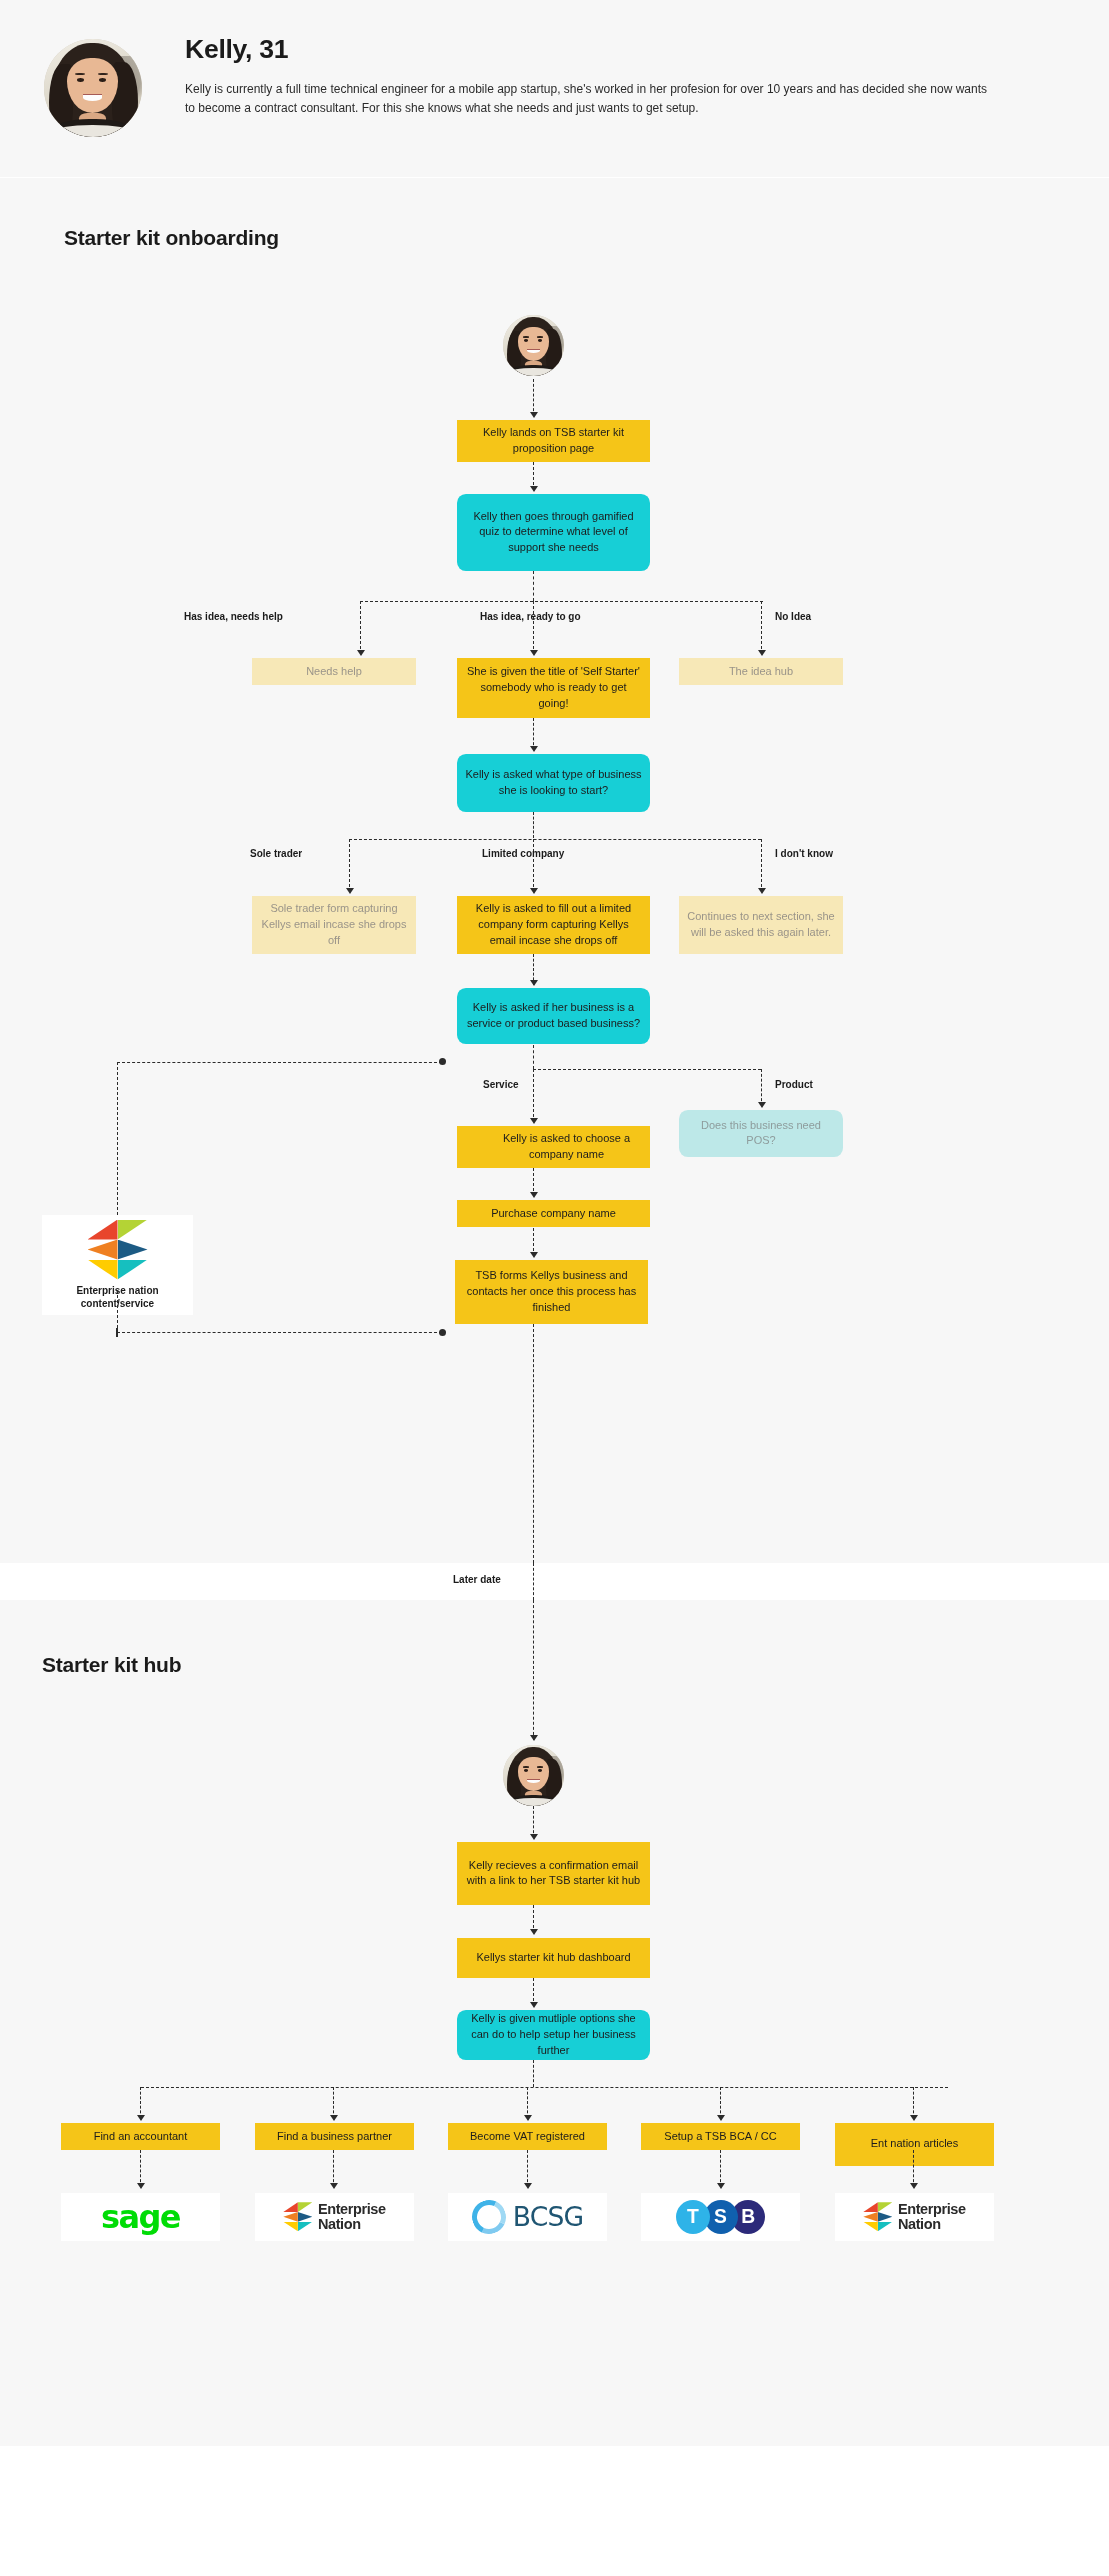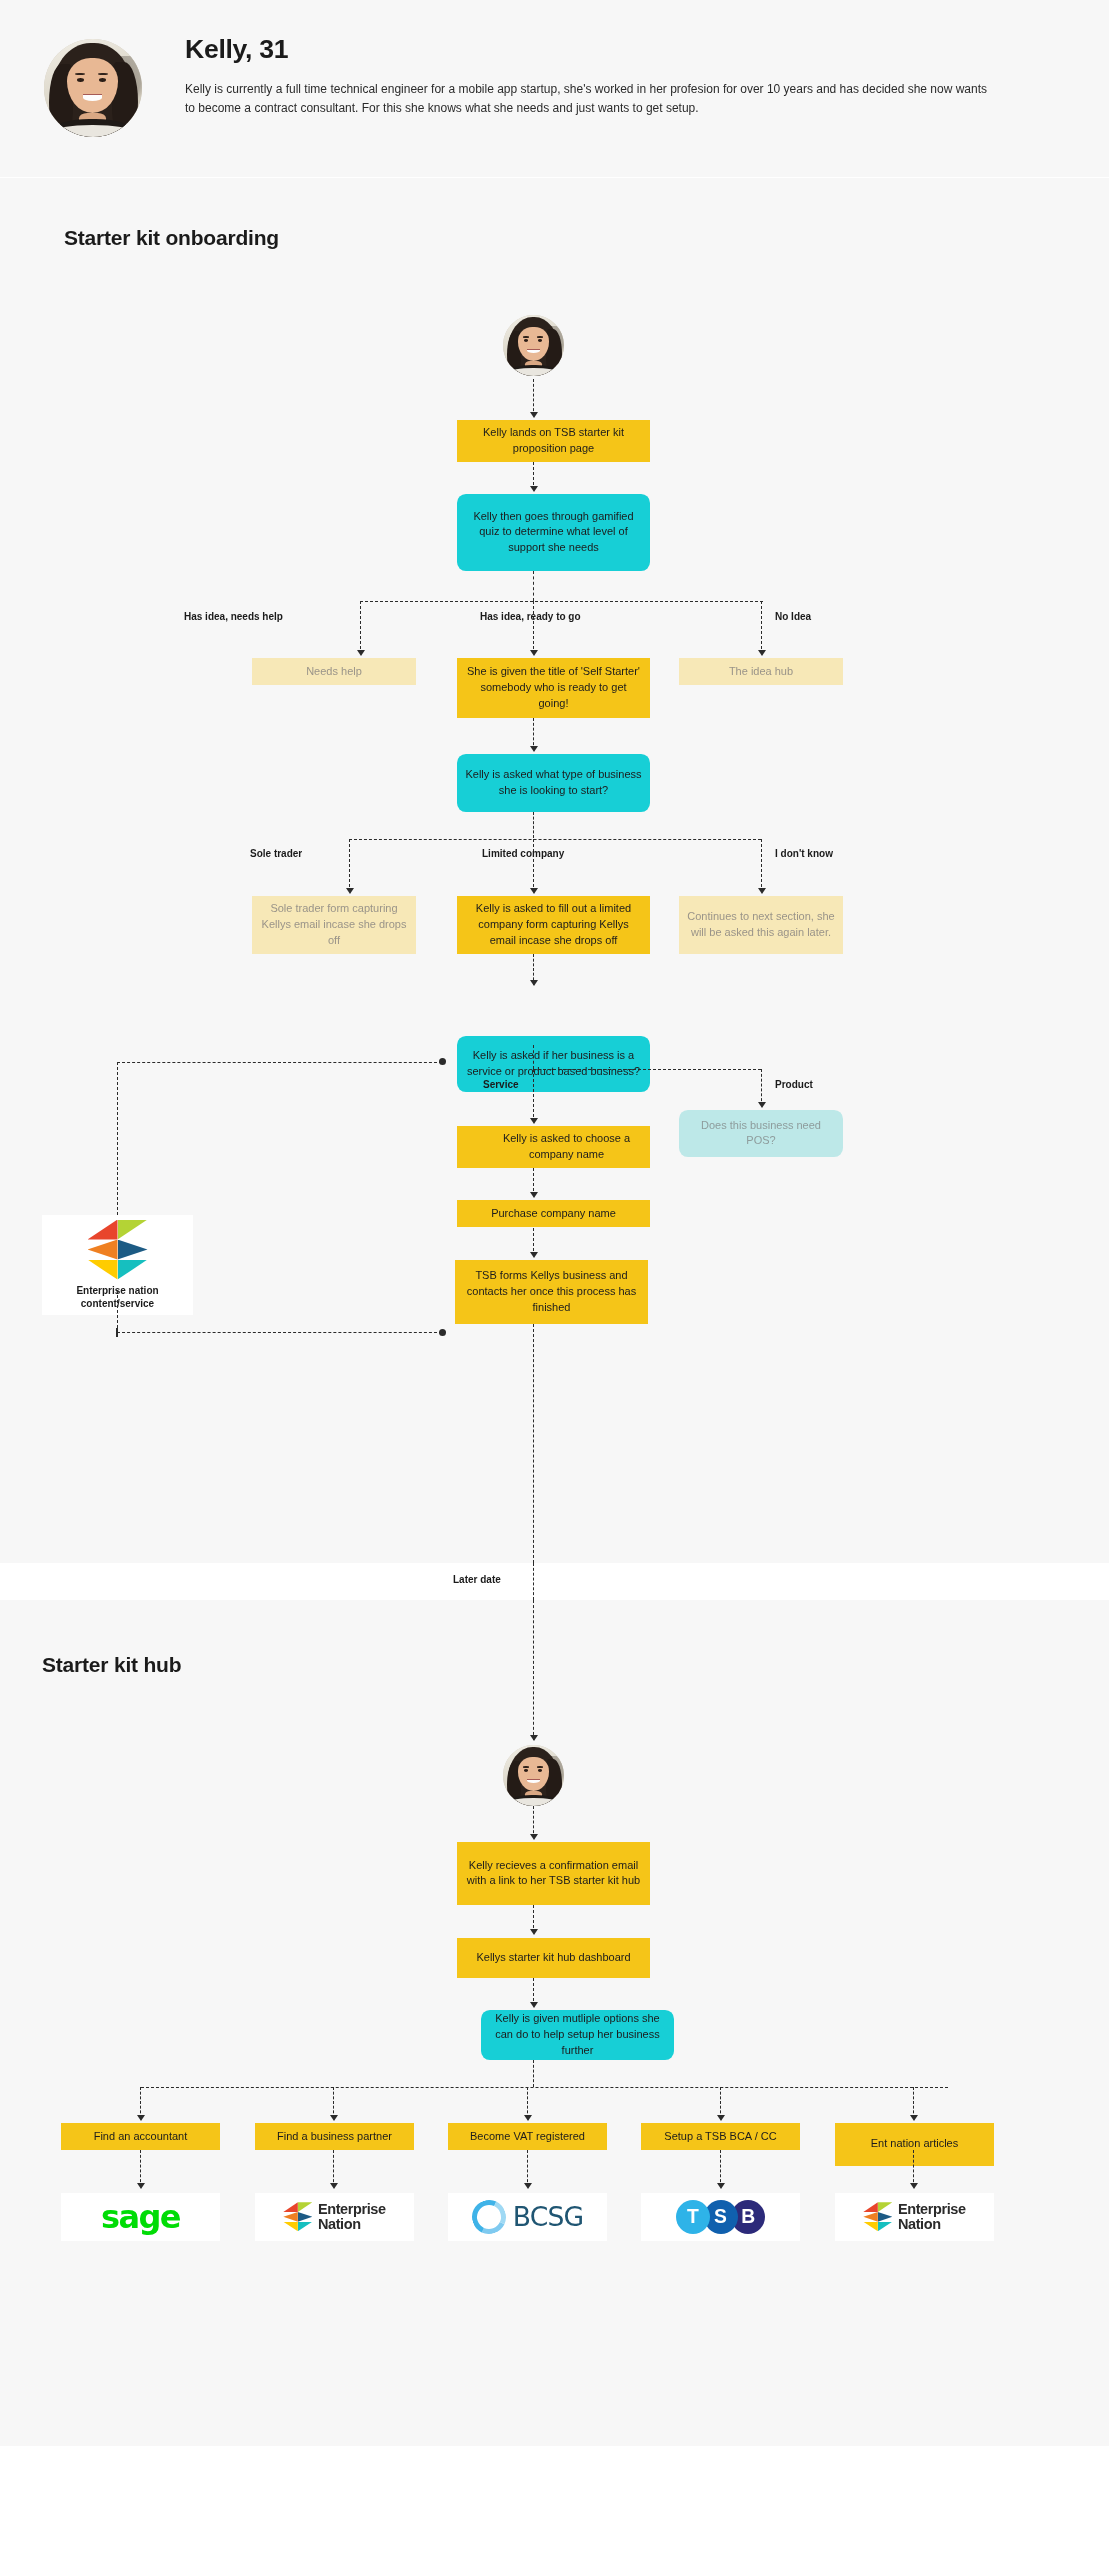--- a/index.html
+++ b/index.html
@@ -241,21 +241,21 @@
       <div style="background:#1d5b84; clip-path:polygon(0 0,100% 50%,0 100%);"></div>
       <div style="background:#ffcc00; clip-path:polygon(0 0,100% 0,100% 100%);"></div>
       <div style="background:#16bfbf; clip-path:polygon(0 0,100% 0,0 100%);"></div>
     </div>
     <div class="en-caption">Enterprise nation content/service</div>
   </div>
 
   <div class="vline" style="left:533px; top:776px; height:31px;"></div>
   <div class="arrow" style="left:530px; top:802px;"></div>
 
-  <div class="node round" style="left:457px; top:858px; width:193px; height:56px;">Kelly is asked if her business is a service or product based business?</div>
+  <div class="node round" style="left:457px; top:810px; width:193px; height:56px;">Kelly is asked if her business is a service or product based business?</div>
 
   <div class="vline" style="left:533px; top:867px; height:24px;"></div>
   <div class="hline" style="left:533px; top:891px; width:228px;"></div>
 
   <div class="vline" style="left:533px; top:891px; height:53px;"></div>
   <div class="arrow" style="left:530px; top:940px;"></div>
 
   <div class="vline" style="left:761px; top:891px; height:37px;"></div>
   <div class="arrow" style="left:758px; top:924px;"></div>
 
@@ -319,21 +319,21 @@
   <div class="node rect" style="left:457px; top:242px; width:193px; height:63px;">Kelly recieves a confirmation email with a link to her TSB starter kit hub</div>
 
   <div class="vline" style="left:533px; top:305px; height:28px;"></div>
   <div class="arrow" style="left:530px; top:329px;"></div>
 
   <div class="node rect" style="left:457px; top:338px; width:193px; height:40px;">Kellys starter kit hub dashboard</div>
 
   <div class="vline" style="left:533px; top:378px; height:28px;"></div>
   <div class="arrow" style="left:530px; top:402px;"></div>
 
-  <div class="node round" style="left:457px; top:410px; width:193px; height:50px;margin-left:24px;">Kelly is given mutliple options she can do to help setup her business further</div>
+  <div class="node round" style="left:457px; top:410px; width:193px; height:50px;">Kelly is given mutliple options she can do to help setup her business further</div>
 
   <div class="vline" style="left:533px; top:460px; height:27px;"></div>
   <div class="hline" style="left:141px; top:487px; width:807px;"></div>
 
   <div id="option-columns">
     <div class="vline" style="left:140px; top:487px; height:31px;"></div>
     <div class="arrow" style="left:137px; top:515px;"></div>
     <div class="node rect" style="left:61px; top:523px; width:159px; height:27px;">Find an accountant</div>
     <div class="vline" style="left:140px; top:550px; height:37px;"></div>
     <div class="arrow" style="left:137px; top:583px;"></div>

